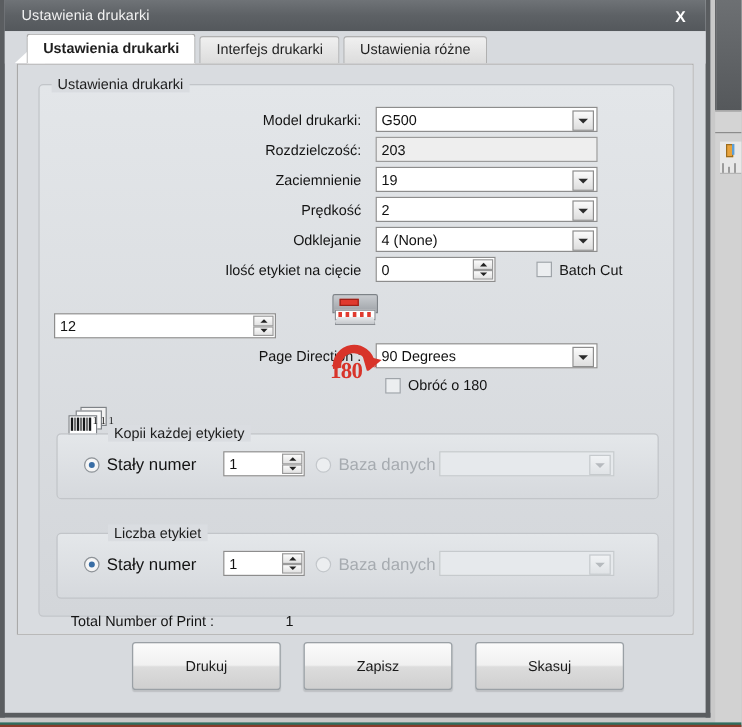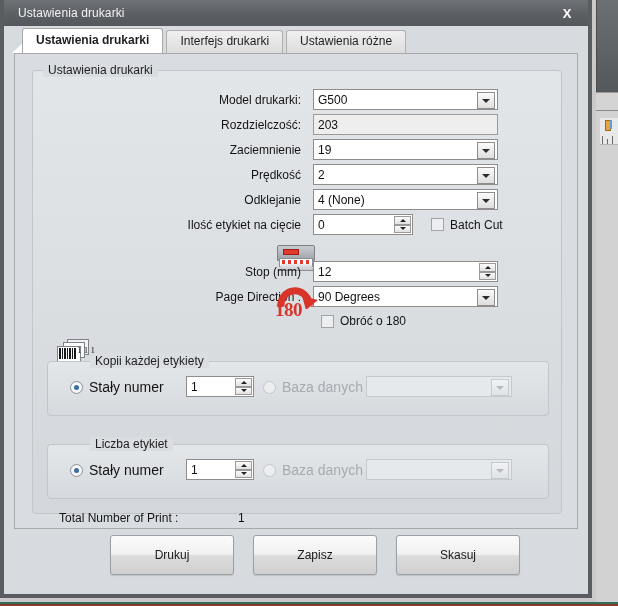--- a/index.html
+++ b/index.html
@@ -402,21 +402,21 @@
               <span>0</span>
               <span class="spin">
                 <div class="up">
                     <span class="t"></span>
                   </div>
                 <div class="dn">
                     <span class="t"></span>
                   </div>
               </span>
             </div>
-            <div class="cb" style="margin-left:18px;">
+            <div class="cb" style="margin-left:34px;">
               <span class="box"></span>
               <span class="txt">Batch Cut</span>
             </div>
           </div>
 
           <div class="printer-icon" style="left:242px; top:168px;">
             <div class="body">
                 <div class="slot"></div>
               </div>
             <div class="label-out">
@@ -424,21 +424,20 @@
                 <i style="left:8px;"></i>
                 <i style="left:14px;"></i>
               <i style="left:20px;"></i>
                 <i style="left:26px;"></i>
             </div>
             <div class="feet"></div>
           </div>
 
 
           <div class="row" style="left:0; top:190px; width:480px;">
-            <div class="lbl" style="width:268px;">Stop (mm)</div>
             <div class="field" style="margin-left:12px; width:185px;">
               <span>12</span>
               <span class="spin">
                 <div class="up">
                     <span class="t"></span>
                   </div>
                 <div class="dn">
                     <span class="t"></span>
                   </div>
               </span>

